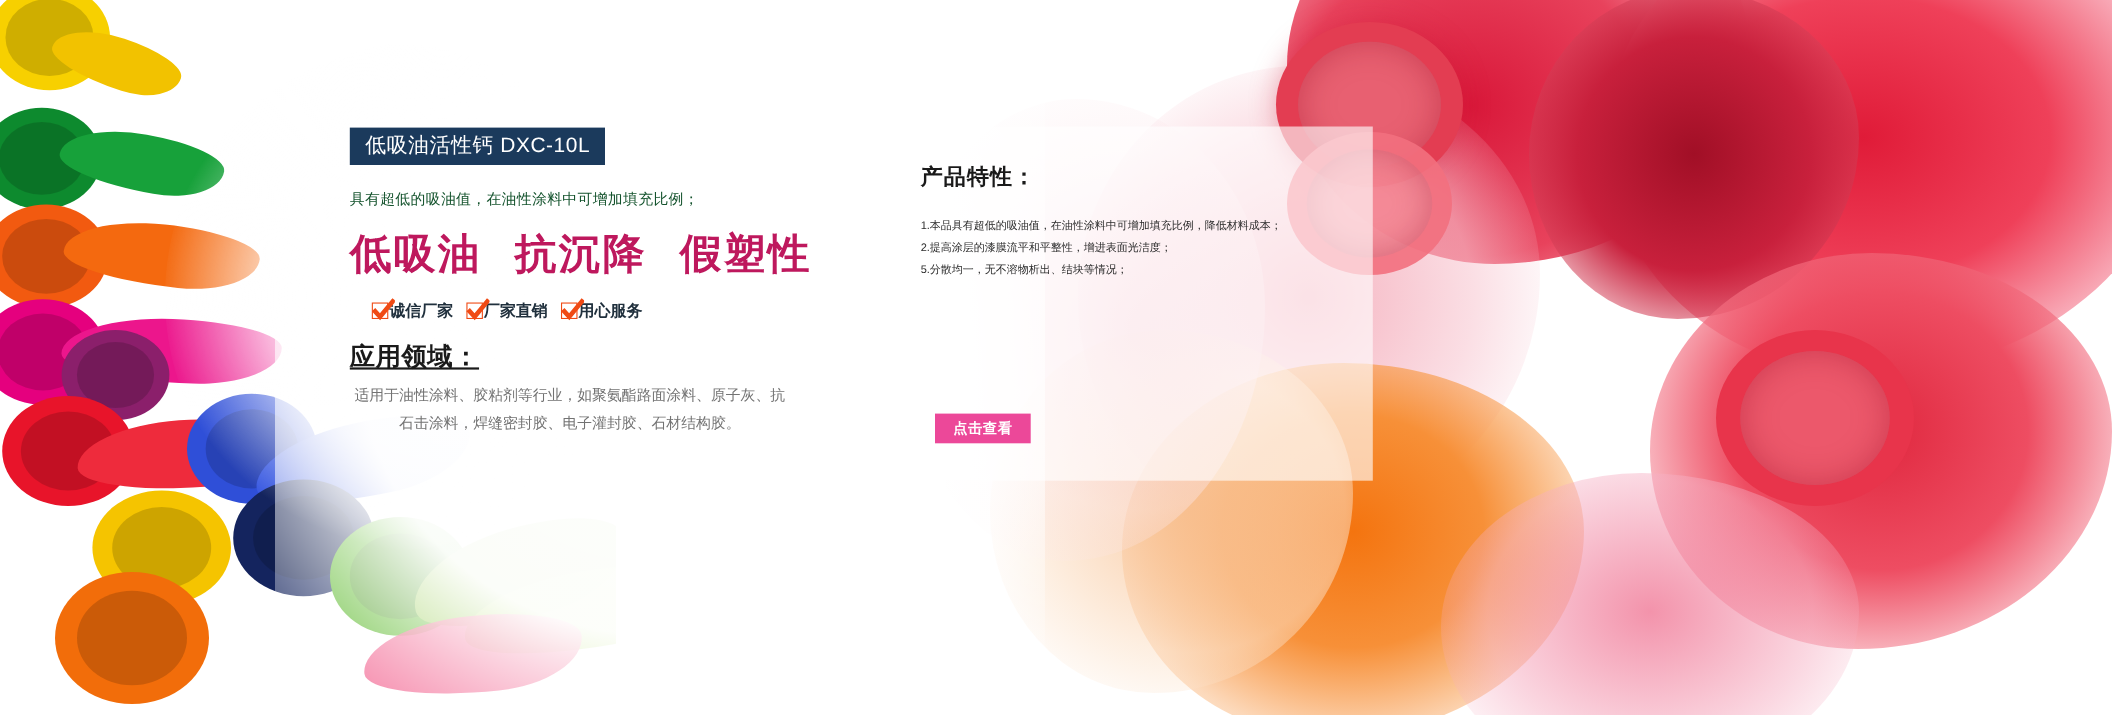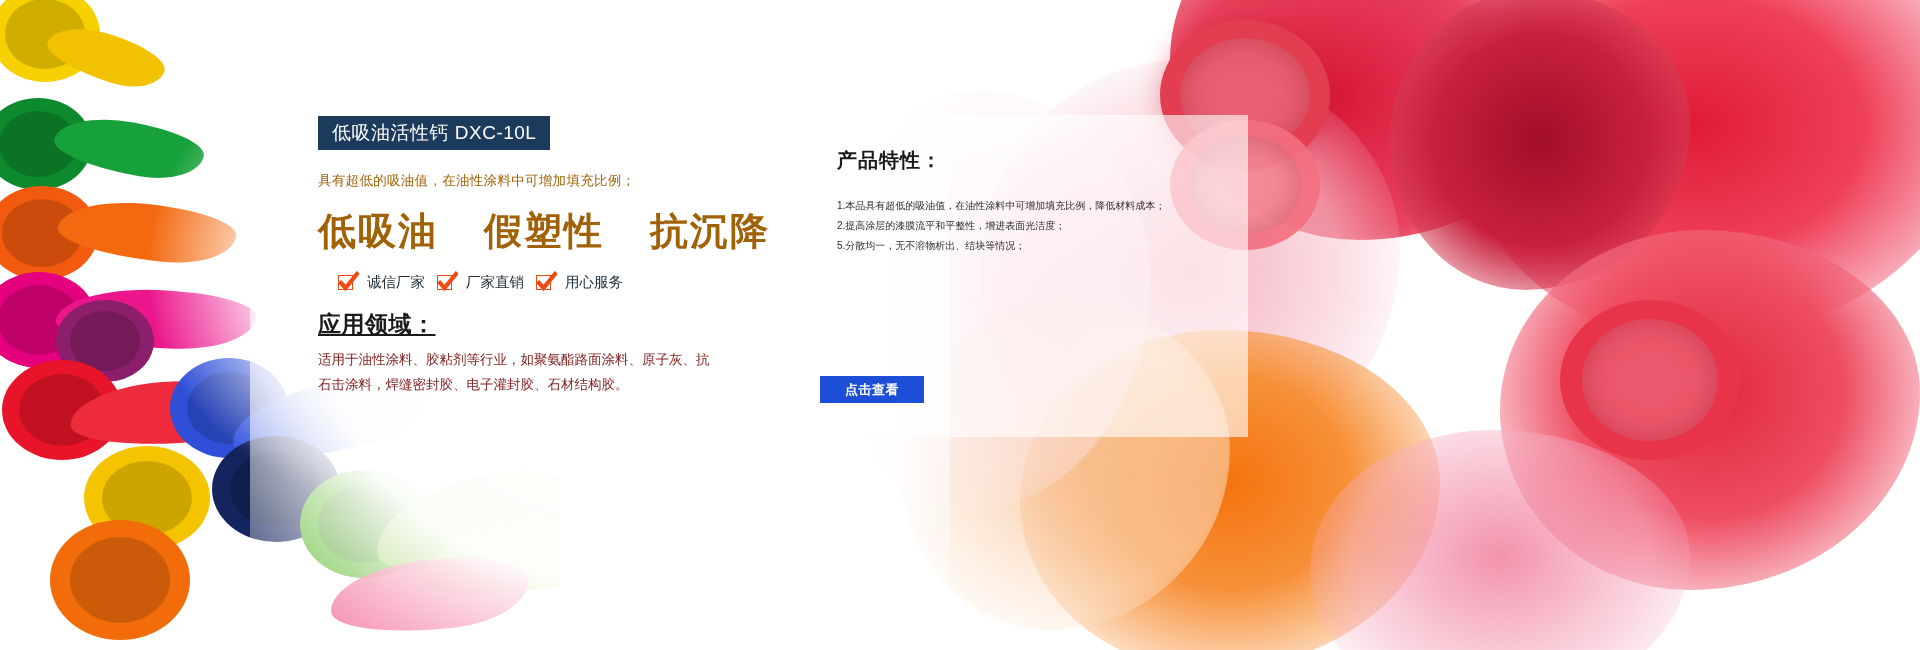--- a/index.html
+++ b/index.html
@@ -77,50 +77,51 @@
     color:#ffffff;
     font-size:19px;
     font-weight:normal;
     letter-spacing:0.5px;
     padding:7px 14px 8px 14px;
     line-height:1;
   }
   .subtitle {
     margin-top:22px;
     font-size:13.5px;
-    color:#a16207;
+    color:#14532d;
     letter-spacing:0.3px;
     white-space:nowrap;
   }
   .keywords {
     margin-top:16px;
     font-size:38px;
     font-weight:bold;
-    color:#a16207;
+    color:#be185d;
     font-family:"Liberation Serif","DejaVu Serif",serif;
     letter-spacing:2px;
     white-space:nowrap;
     display:flex;
-    gap:46px;
+    gap:30px;
     justify-content:space-between;
   }
   .keywords span{ display:inline-block; }
 
   .badges {
     margin-top:16px;
     display:flex;
     align-items:center;
     gap:12px;
     padding-left:20px;
   }
   .badge-item {
-    display:flex; align-items:center; gap:14px;
+    display:flex; align-items:center; gap:1px;
     font-size:14.5px; color:#20303d;
     font-family:"Liberation Serif","DejaVu Serif",serif;
     white-space:nowrap;
+    font-weight:bold;
   }
   .check-icon {
     position:relative;
     width:15px; height:15px;
     border:1.6px solid #f04a14;
     display:inline-block;
     flex:0 0 auto;
   }
   .check-icon svg { position:absolute; left:-2px; top:-5px; }
 
@@ -128,23 +129,24 @@
     margin-top:17px;
     font-size:23px;
     font-weight:bold;
     color:#1a1a1a;
     letter-spacing:0.5px;
     text-decoration:underline;
   }
   .section-body {
     margin-top:8px;
     font-size:13.5px;
-    color:#7f1d1d;
+    color:#737373;
     line-height:1.85;
     width:400px;
+    text-align:center;
   }
 
   
   .panel {
     position:absolute;
     left:805px; top:115px;
     width:443px; height:322px;
     background:rgba(255,255,255,0.62);
     z-index:40;
     padding:32px 30px 0 32px;
@@ -157,23 +159,23 @@
   }
   .panel-list {
     margin-top:22px;
     font-size:10px;
     color:#2b2b2b;
     line-height:2.0;
   }
   .panel-list p { margin:0; }
   .cta-btn {
     position:absolute;
-    left:820px; top:376px;
-    width:104px; height:27px;
-    background:#1d4ed8;
+    left:850px; top:376px;
+    width:87px; height:27px;
+    background:#ec4899;
     color:#ffffff;
     font-size:13px;
     font-weight:bold;
     letter-spacing:0.5px;
     display:flex;
     align-items:center;
     justify-content:center;
     border:none;
     cursor:pointer;
     z-index:45;
@@ -235,22 +237,22 @@
   <div class="center-wash"></div>
 
   <div class="content-left">
 
     <div class="title-badge">低吸油活性钙 DXC-10L</div>
 
     <div class="subtitle">具有超低的吸油值，在油性涂料中可增加填充比例；</div>
 
     <div class="keywords">
       <span>低吸油</span>
+      <span>抗沉降</span>
       <span>假塑性</span>
-      <span>抗沉降</span>
     </div>
 
     <div class="badges">
       <div class="badge-item">
         <span class="check-icon">
           <svg width="22" height="22" viewBox="0 0 22 22" aria-hidden="true">
             <path d="M4 12 L8.5 17 L20 3" stroke="#f04a14" stroke-width="4.2" fill="none" stroke-linecap="square"></path>
           </svg>
         </span>
         <span>诚信厂家</span>

